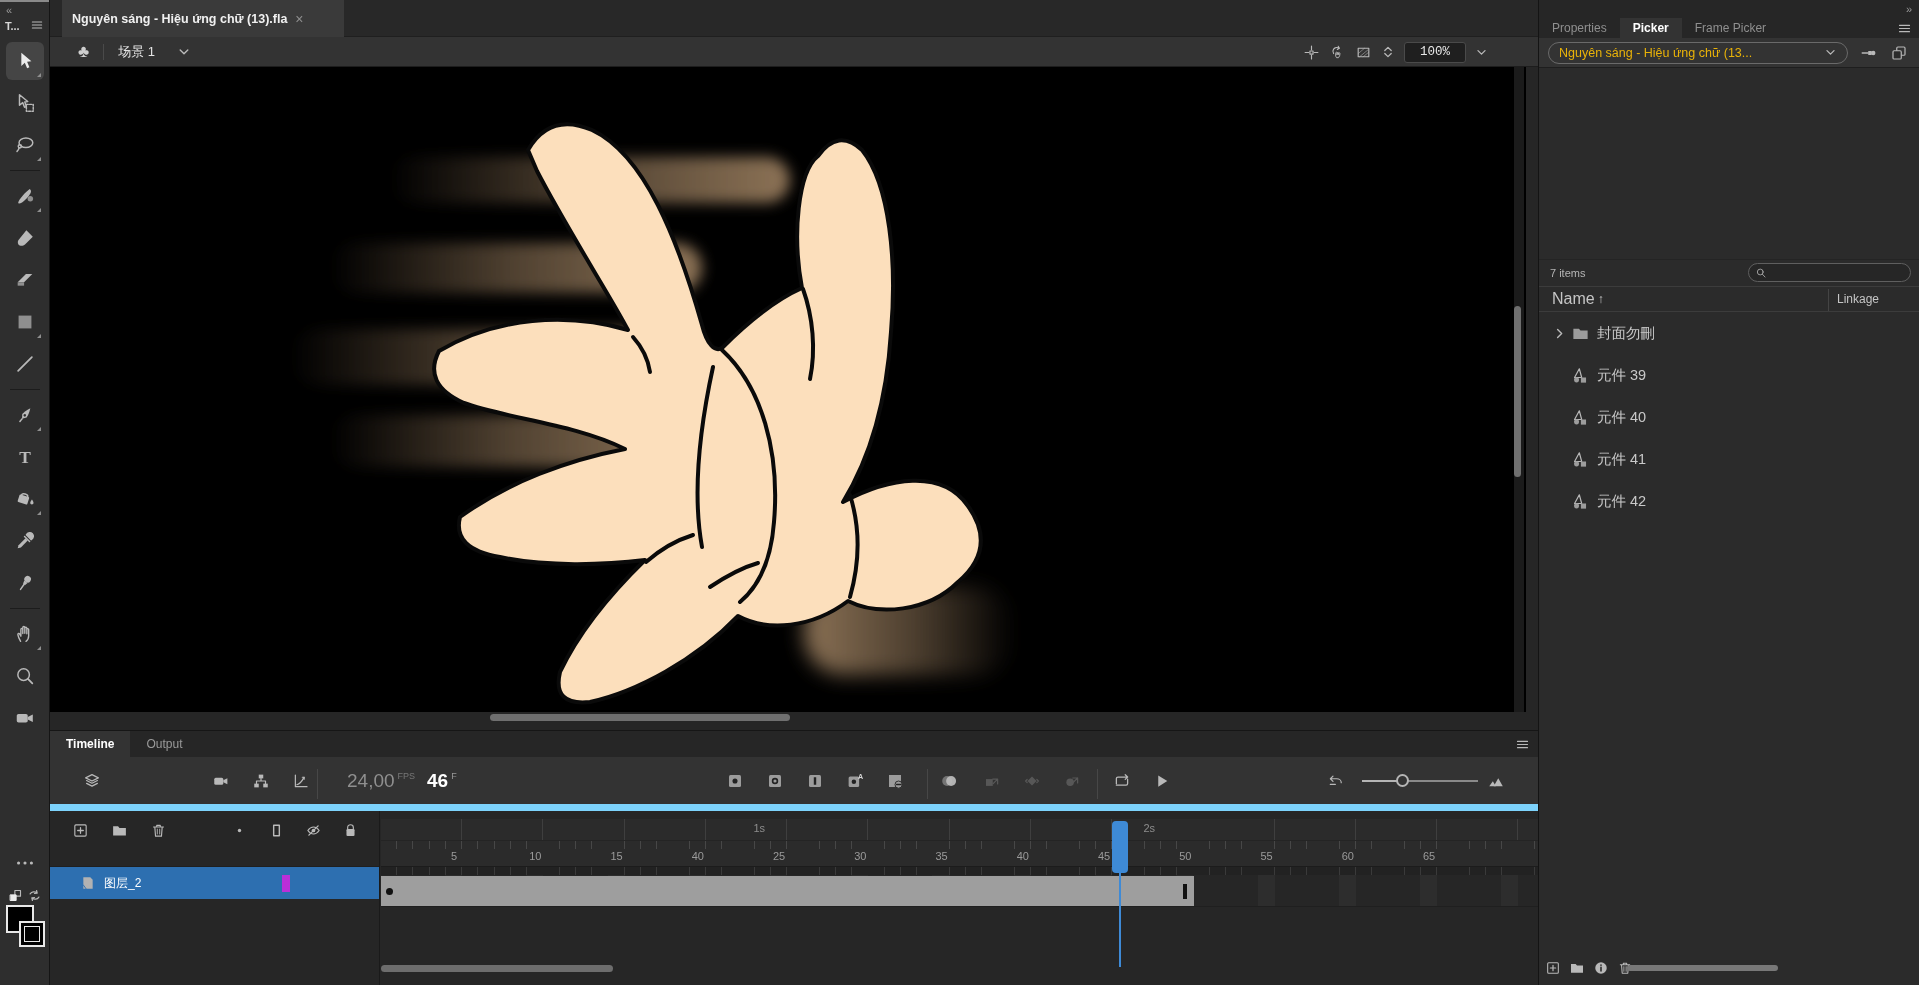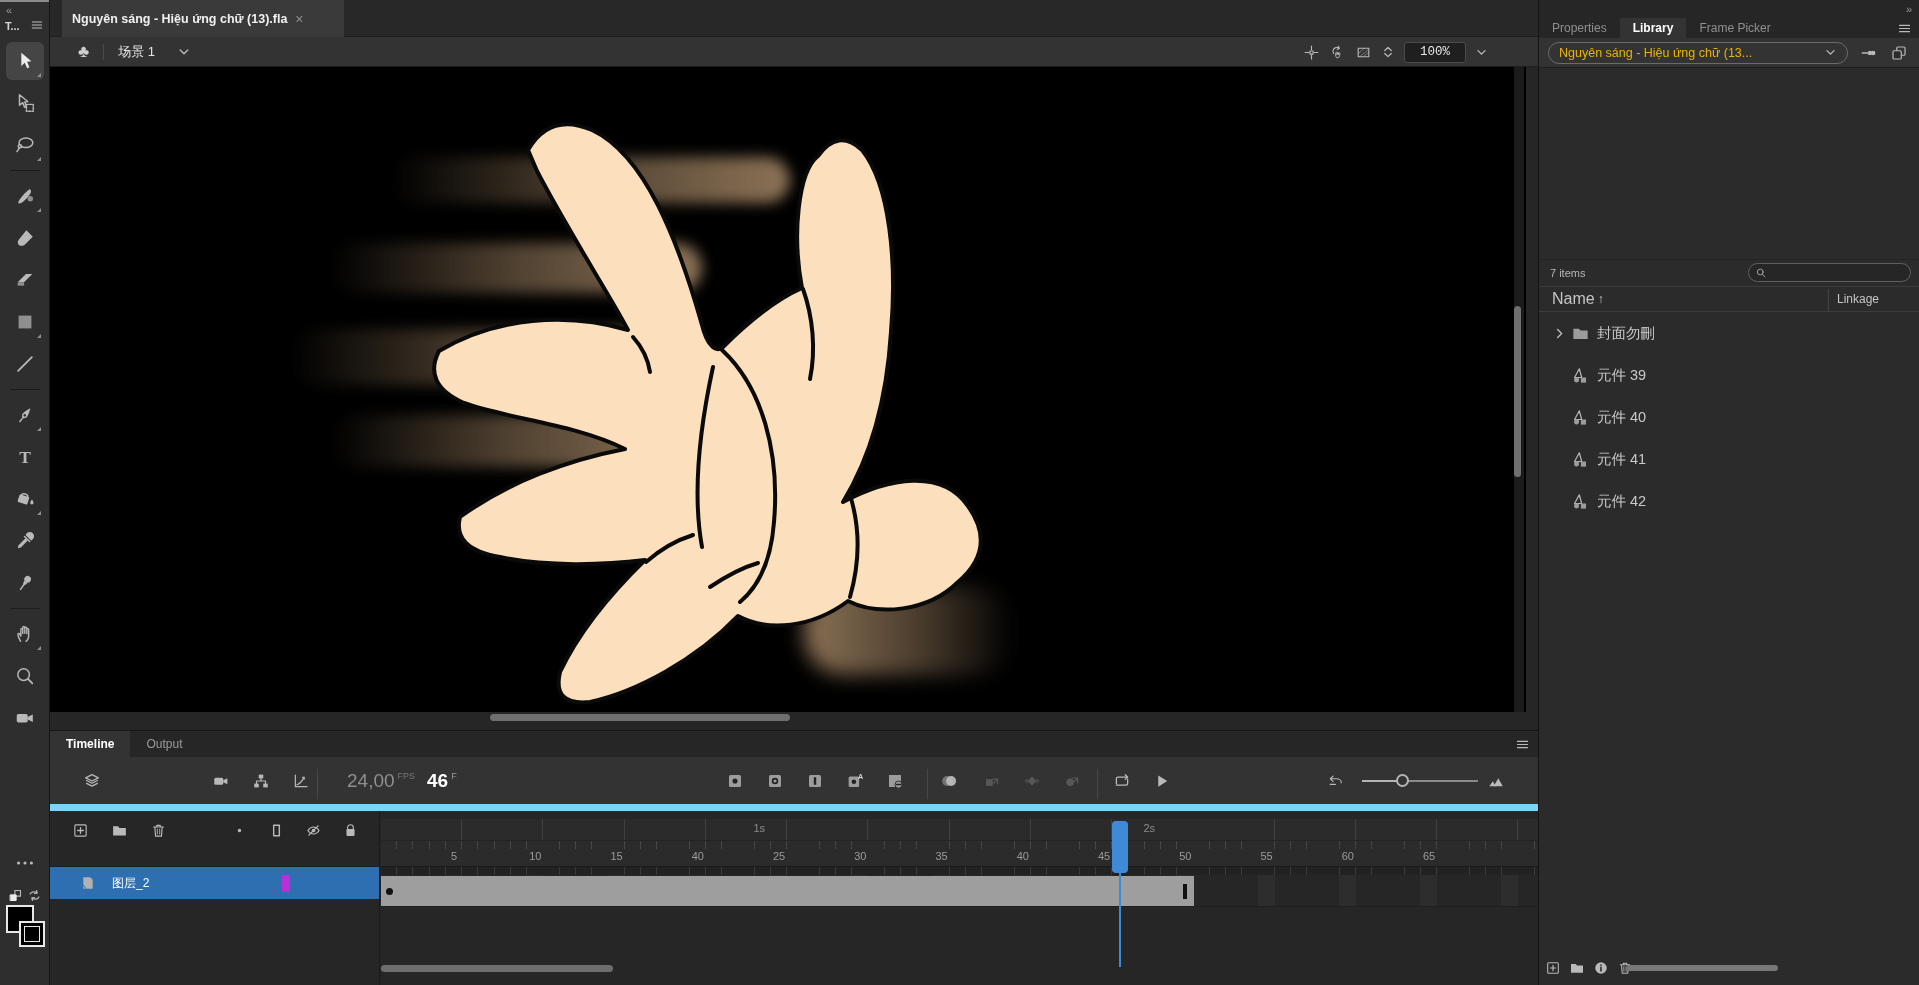--- a/index.html
+++ b/index.html
@@ -69,21 +69,21 @@
   .tl-knob{position:absolute;left:34px;top:-6px;width:13px;height:13px;border:2px solid #b5b5b5;border-radius:50%;background:#333;}
 
   .tl-body{position:relative;height:175px;}
   .layercol{position:absolute;left:0;top:0;width:330px;height:175px;border-right:1px solid #1a1a1a;}
   .layerhdr{position:relative;height:56px;border-bottom:1px solid #1f1f1f;}
   .lh-left{position:absolute;left:22px;top:11px;display:flex;gap:22px;}
   .lh-right{position:absolute;right:20px;top:11px;display:flex;gap:20px;align-items:center;}
   .layerhdr .ic{width:17px;height:17px;}
   .layer-row{position:relative;height:32px;background:#2d6fb0;display:flex;align-items:center;}
   .layer-row .ic{width:16px;height:16px;margin-left:30px;}
-  .layer-name{font-size:12px;color:#fff;margin-left:16px;}
+  .layer-name{font-size:12px;color:#fff;margin-left:8px;}
   .layer-colorchip{position:absolute;left:232px;top:8px;width:8px;height:17px;background:#bb2fd8;}
 
   .framesarea{position:absolute;left:331px;top:8px;right:0;height:175px;background:#262626;overflow:hidden;}
   .ruler{position:relative;height:48px;background:#2b2b2b;border-bottom:1px solid #1c1c1c;}
   .ruler-seconds{position:absolute;left:0;top:0;right:0;height:22px;background:repeating-linear-gradient(to right,#2b2b2b 0 80.25px,#3f3f3f 80.25px 81.25px);border-bottom:1px solid #242424;}
   .sec-label{position:absolute;top:3px;font-size:11px;color:#8d8d8d;text-align:right;}
   .ruler-ticks{position:absolute;left:0;top:22px;right:0;height:8px;background:repeating-linear-gradient(to right,transparent 0 15.25px,#474747 15.25px 16.25px);}
   .ruler-numbers{position:absolute;left:0;top:30px;right:0;height:18px;}
   .num-label{position:absolute;top:1px;width:24px;text-align:center;font-size:11px;color:#9a9a9a;}
   .frames-tickstrip{position:relative;height:8px;background:#222;background-image:repeating-linear-gradient(to right,transparent 0 15.25px,#3a3a3a 15.25px 16.25px);}
@@ -694,21 +694,21 @@
       <div class="tl-hscroll"></div>
     </div>
   </div>
 
   <aside class="rightpanel">
     <div class="rp-topstrip">
       <div class="rp-collapse">»</div>
     </div>
     <div class="rp-tabs" id="rpTabs">
       <div class="rp-tab">Properties</div>
-        <div class="rp-tab active">Library</div>
+        <div class="rp-tab active">Picker</div>
         <div class="rp-tab">Frame Picker</div>
         <div class="rp-menu">
           <svg viewBox="0 0 24 24" fill="none" stroke="#b9b9b9" stroke-width="1.6" stroke-linecap="round" stroke-linejoin="round">
             <path d="M4 7 H20 M4 12 H20 M4 17 H20" stroke-width="1.8"></path>
           </svg>
         </div>
     </div>
     <div class="rp-selrow">
       <div class="doc-select">
         <span class="doc-select-text">Nguyên sáng - Hiệu ứng chữ (13...</span>

